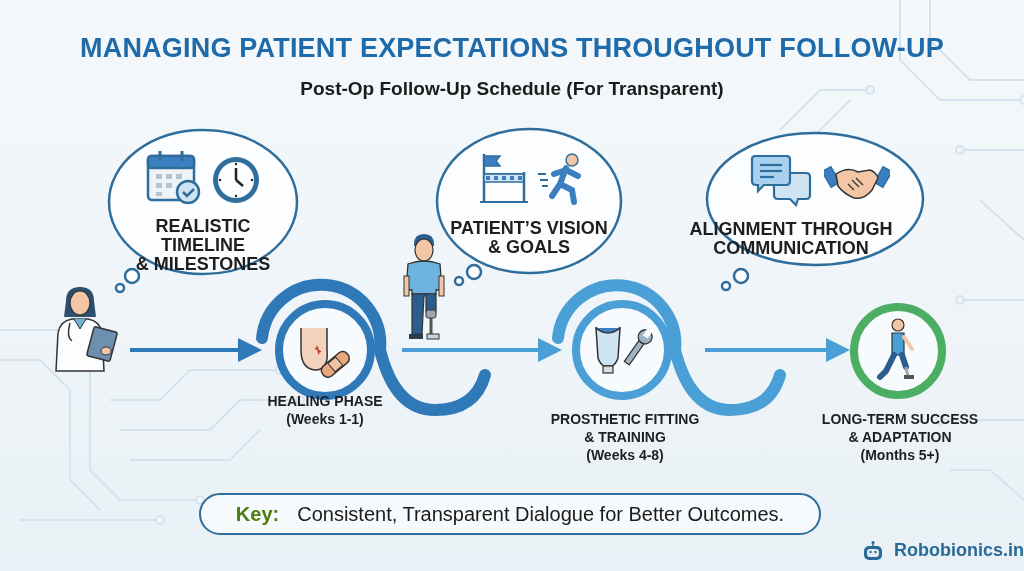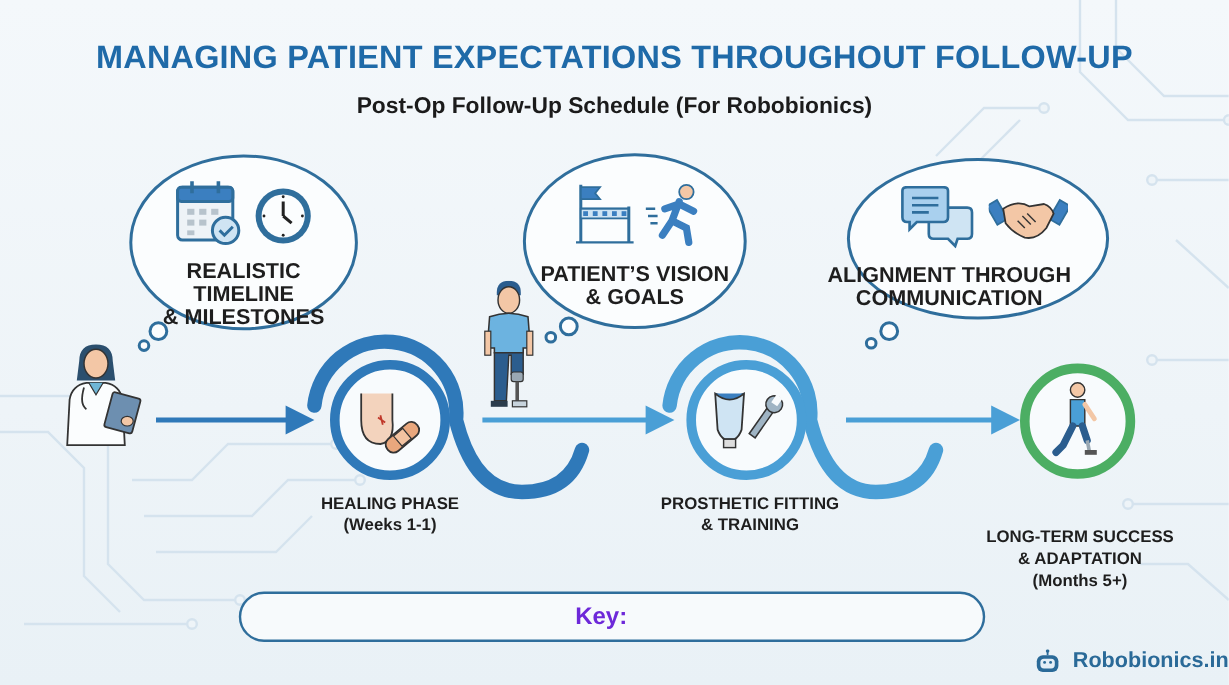--- a/index.html
+++ b/index.html
@@ -27,21 +27,21 @@
   .phase-label {
     text-align: center; font-weight: 700; font-size: 14px; color: #1e1e1e;
     line-height: 18px;
   }
   .key-box {
     left: 199px; top: 493px; width: 622px; height: 42px;
     border: 2px solid #2f6e9c; border-radius: 22px; background: #f7fafc;
     box-sizing: border-box; display: flex; align-items: center; justify-content: center;
     font-size: 20px; color: #1b1b1b;
   }
-  .key-label { color: #6d28d9; font-weight: 700; margin-right: 18px; }
+  .key-label { color: #4d7c0f; font-weight: 700; margin-right: 18px; }
   .brand {
     left: 862px; top: 540px; display: flex; align-items: center; gap: 10px;
     font-size: 18px; font-weight: 700; color: #2a6a98;
   }
 </style>
 </head>
 <body>
 
 <svg class="abs bg-svg" width="1024" height="571">
   <g fill="none" stroke="#d5e3ee" stroke-width="2">
@@ -68,21 +68,21 @@
     <circle cx="160" cy="520" r="4"></circle>
       <circle cx="1024" cy="100" r="4"></circle>
       <circle cx="960" cy="150" r="4"></circle>
     <circle cx="960" cy="300" r="4"></circle>
       <circle cx="940" cy="420" r="4"></circle>
       <circle cx="870" cy="90" r="4"></circle>
   </g>
 </svg>
 
 <div class="abs title">MANAGING PATIENT EXPECTATIONS THROUGHOUT FOLLOW-UP</div>
-<div class="abs subtitle">Post-Op Follow-Up Schedule (For Robobionics)</div>
+<div class="abs subtitle">Post-Op Follow-Up Schedule (For Transparent)</div>
 
 <svg class="abs" style="left:0;top:0" width="1024" height="571">
 
   <line x1="130" y1="350" x2="240" y2="350" stroke="#2f79b9" stroke-width="4"></line>
   <polygon points="238,338 262,350 238,362" fill="#2f79b9"></polygon>
   <line x1="402" y1="350" x2="540" y2="350" stroke="#4a9fd6" stroke-width="4"></line>
   <polygon points="538,338 562,350 538,362" fill="#4a9fd6"></polygon>
   <line x1="705" y1="350" x2="828" y2="350" stroke="#4a9fd6" stroke-width="4"></line>
   <polygon points="826,338 850,350 826,362" fill="#4a9fd6"></polygon>
 
@@ -120,29 +120,30 @@
     <circle cx="40" cy="14" r="6" fill="#f3c7a6" stroke="#333" stroke-width="1.2"></circle>
     <path d="M34 22 L46 22 L46 44 L34 44 Z" fill="#4a9fd6" stroke="#333" stroke-width="1.2"></path>
     <path d="M46 26 L54 38" stroke="#f3c7a6" stroke-width="4" stroke-linecap="round"></path>
     <path d="M36 44 L28 60 L22 66" stroke="#2b5d8e" stroke-width="6" stroke-linecap="round" fill="none"></path>
     <path d="M44 44 L48 56" stroke="#2b5d8e" stroke-width="6" stroke-linecap="round"></path>
     <path d="M48 56 L50 66" stroke="#9aa8b3" stroke-width="3"></path>
     <rect x="46" y="64" width="10" height="4" fill="#555"></rect>
   </svg>
 </div>
 
-<div class="abs phase-label" style="left:230px;top:410px;width:190px;">
+<div class="abs phase-label" style="left:230px;top:392px;width:190px;">
   <div>HEALING PHASE</div>
   <div>(Weeks 1-1)</div>
 </div>
 <div class="abs phase-label" style="left:525px;top:410px;width:200px;">
   <div>PROSTHETIC FITTING</div>
   <div>&amp; TRAINING</div>
-</div>
-<div class="abs phase-label" style="left:800px;top:410px;width:200px;margin-top:28px;">
+  <div>(Weeks 4-8)</div>
+</div>
+<div class="abs phase-label" style="left:800px;top:410px;width:200px;">
   <div>LONG-TERM SUCCESS</div>
   <div>&amp; ADAPTATION</div>
   <div>(Months 5+)</div>
 </div>
 
 <svg class="abs" style="left:0;top:0" width="1024" height="571">
   <g fill="#fbfdfe" stroke="#2f6e9c" stroke-width="2.5">
     <ellipse cx="203" cy="202" rx="94" ry="72"></ellipse>
     <circle cx="132" cy="276" r="7"></circle>
       <circle cx="120" cy="288" r="4"></circle>
@@ -275,20 +276,21 @@
     <path d="M12 60 L36 60 L36 78 L26 78 L26 62 L24 62 L22 100 L12 100 Z" fill="#2b5d8e" stroke="#333" stroke-width="1.2"></path>
     <rect x="26" y="76" width="10" height="8" rx="2" fill="#9aa8b3" stroke="#333" stroke-width="1"></rect>
     <line x1="31" y1="84" x2="31" y2="100" stroke="#555" stroke-width="3"></line>
     <rect x="27" y="100" width="12" height="5" fill="#c7d3dc" stroke="#333" stroke-width="1"></rect>
     <rect x="9" y="100" width="14" height="5" fill="#2b3c4c"></rect>
   </svg>
 </div>
 
 <div class="abs key-box">
   <span class="key-label">Key:</span>
+  <span>Consistent, Transparent Dialogue for Better Outcomes.</span>
 </div>
 
 <div class="abs brand">
   <svg width="22" height="20" viewBox="0 0 22 20">
     <line x1="11" y1="1" x2="11" y2="5" stroke="#2a6a98" stroke-width="1.5"></line>
     <circle cx="11" cy="1.5" r="1.5" fill="#2a6a98"></circle>
     <rect x="2" y="5" width="18" height="14" rx="5" fill="#2a6a98"></rect>
     <rect x="5" y="8" width="12" height="8" rx="3" fill="#e3eef6"></rect>
     <circle cx="8.5" cy="11" r="1.2" fill="#2a6a98"></circle>
       <circle cx="13.5" cy="11" r="1.2" fill="#2a6a98"></circle>

